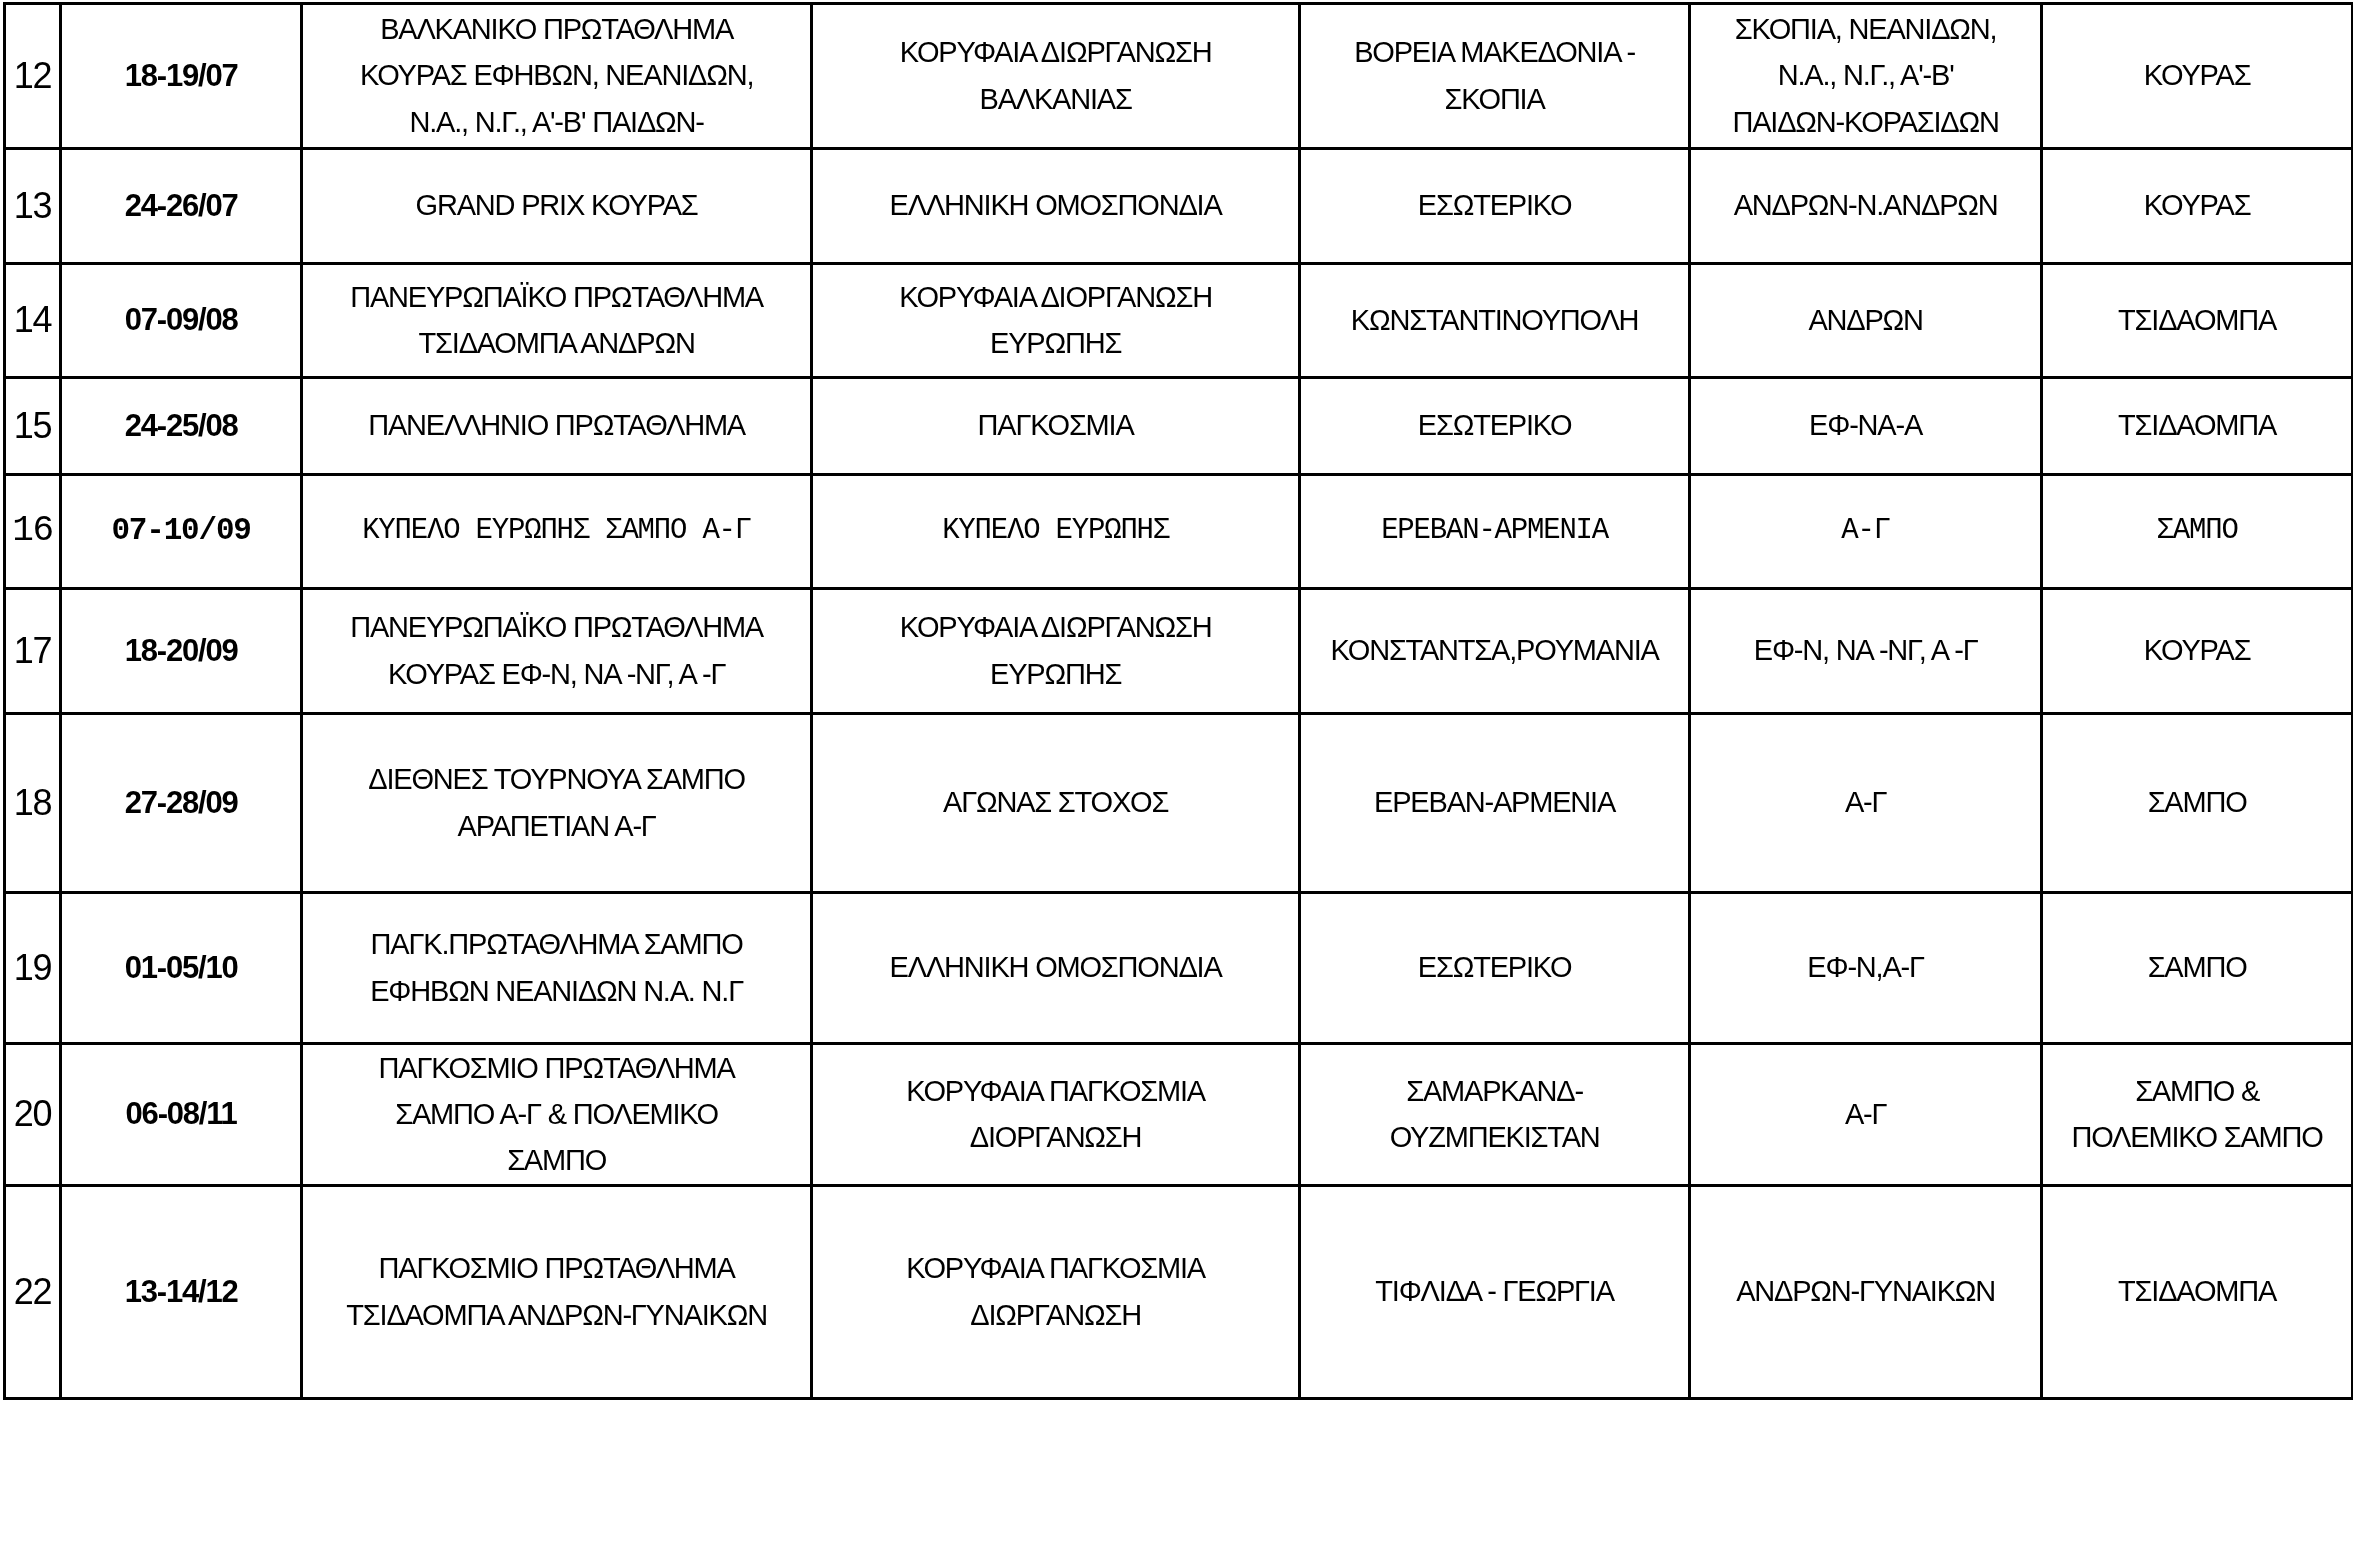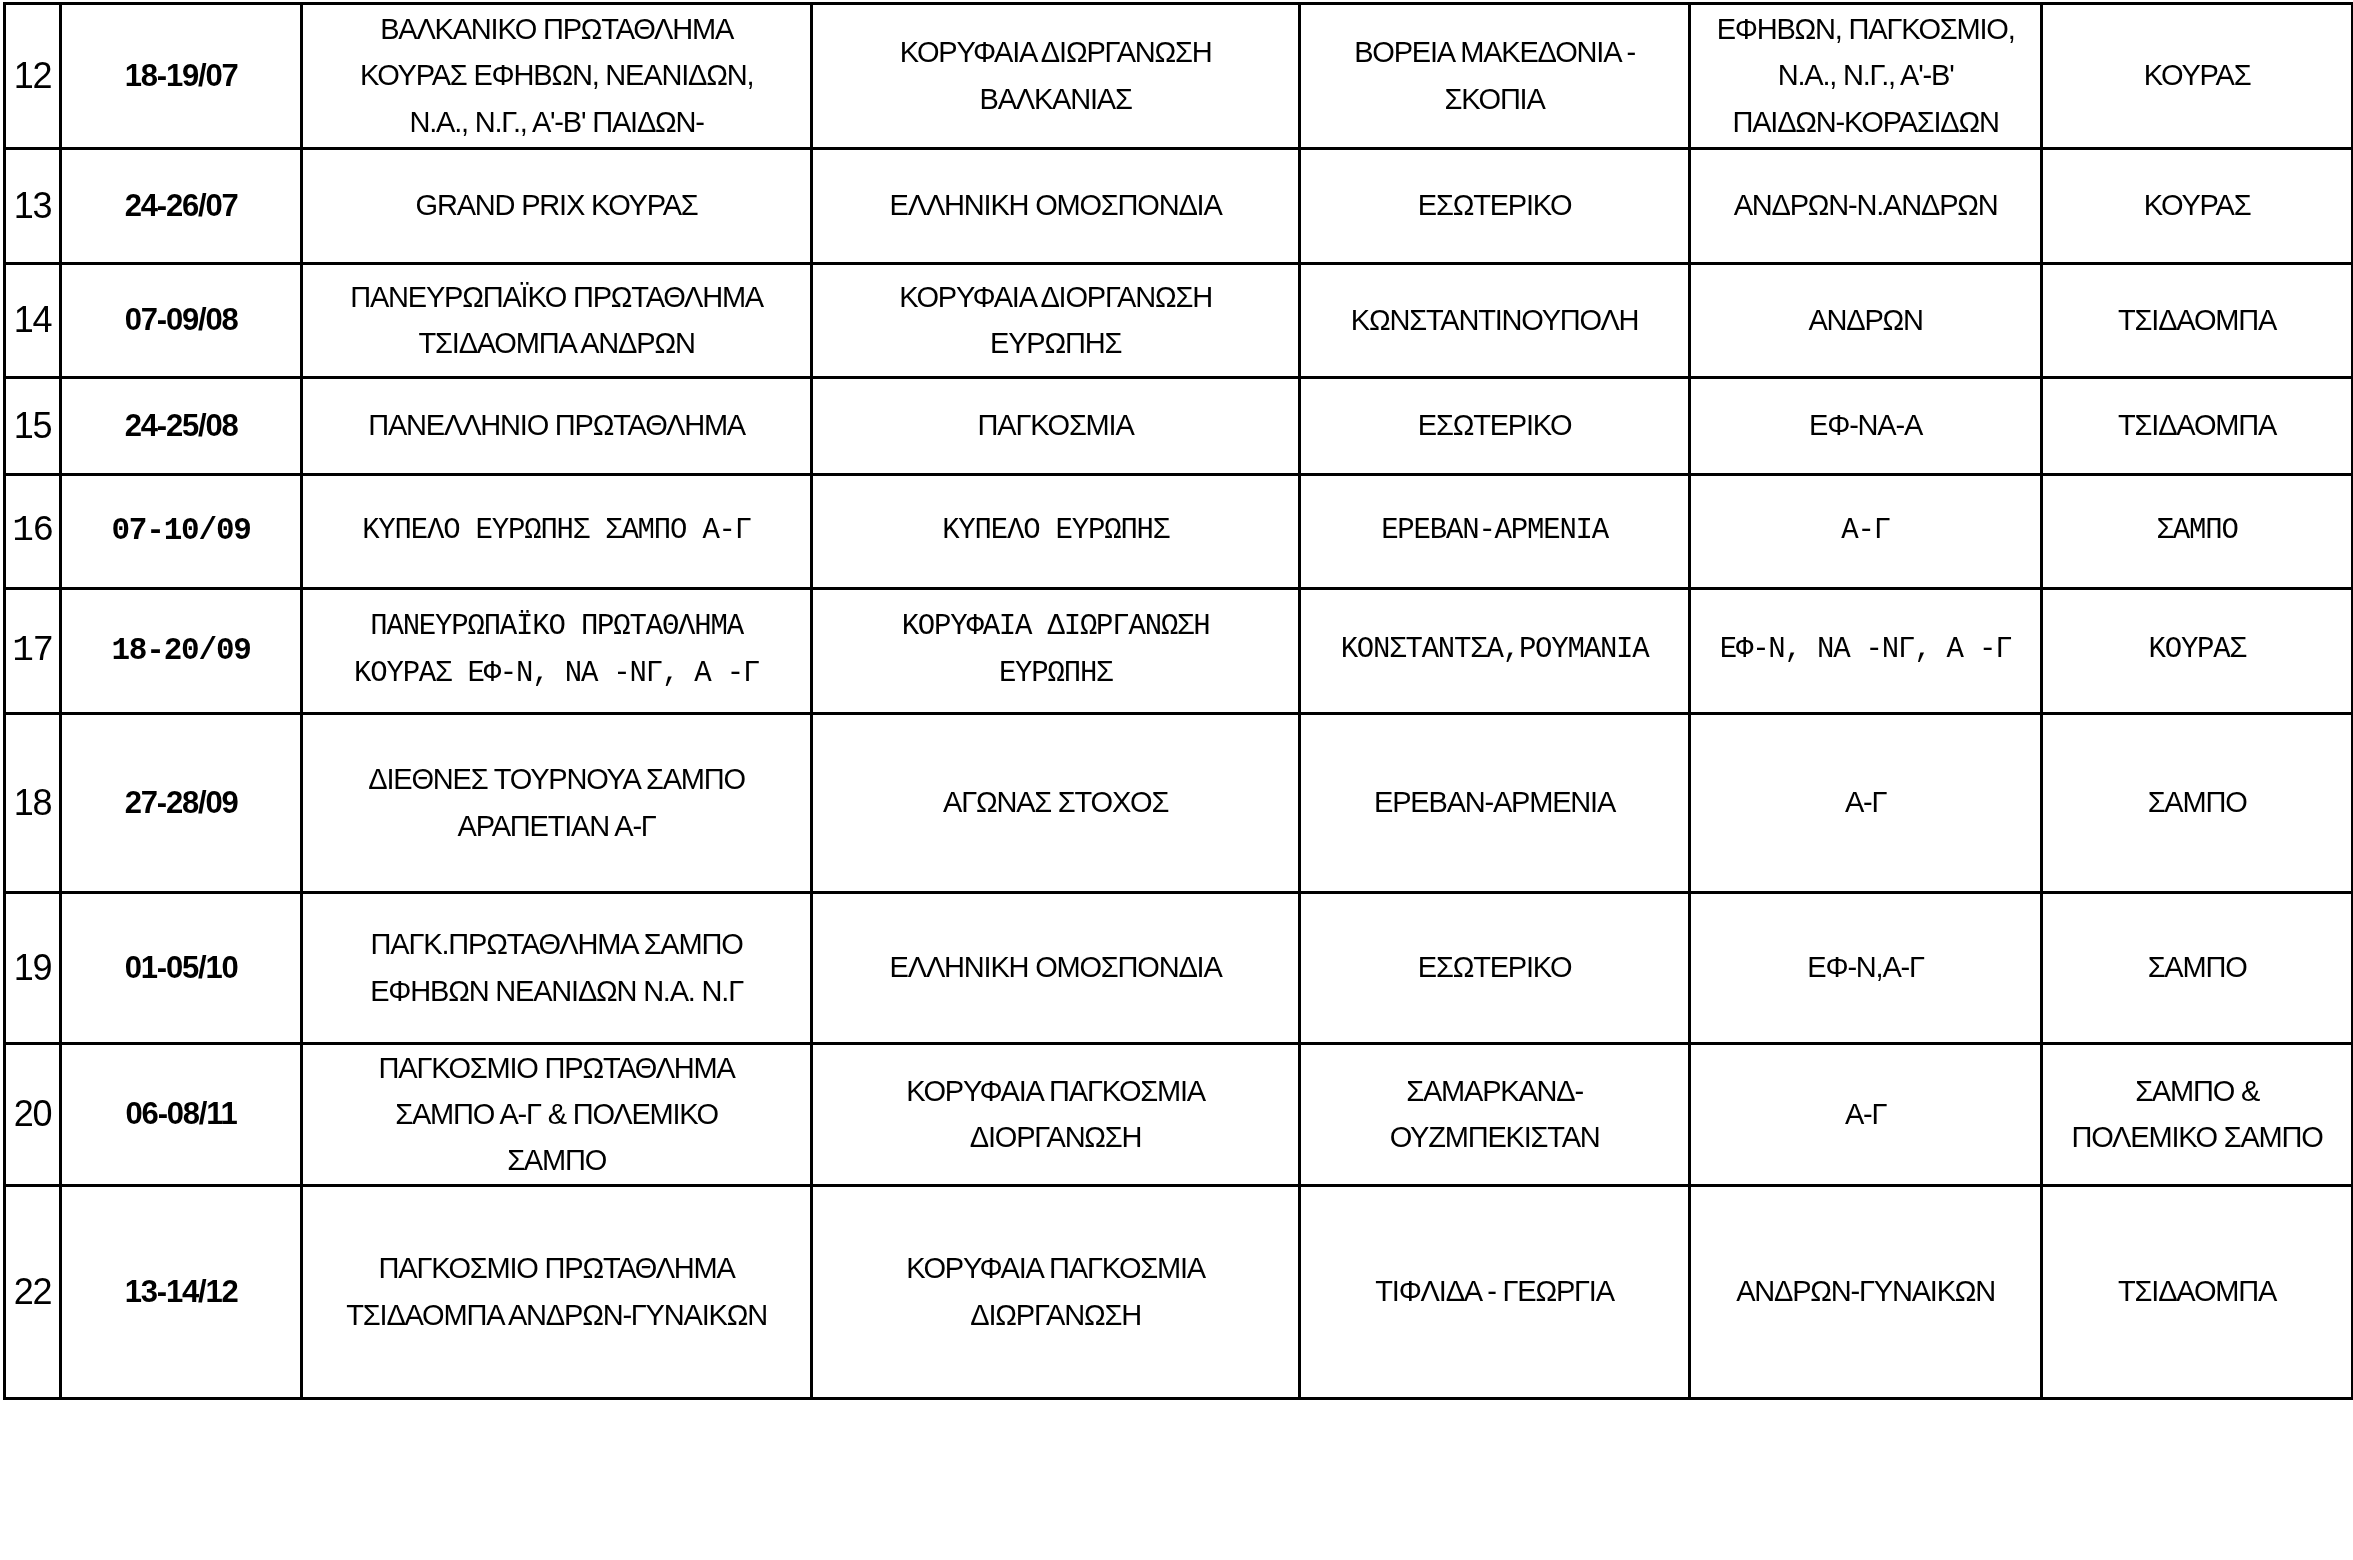--- a/index.html
+++ b/index.html
@@ -49,21 +49,21 @@
       <tr style="height: 145px;">
     <td class="c-num">12</td>
     <td class="c-date">18-19/07</td>
     <td class="c-event">ΒΑΛΚΑΝΙΚΟ ΠΡΩΤΑΘΛΗΜΑ
 ΚΟΥΡΑΣ ΕΦΗΒΩΝ, ΝΕΑΝΙΔΩΝ,
 Ν.Α., Ν.Γ., Α'-Β' ΠΑΙΔΩΝ-</td>
     <td class="c-level">ΚΟΡΥΦΑΙΑ ΔΙΩΡΓΑΝΩΣΗ
 ΒΑΛΚΑΝΙΑΣ</td>
     <td class="c-loc">ΒΟΡΕΙΑ ΜΑΚΕΔΟΝΙΑ -
 ΣΚΟΠΙΑ</td>
-    <td class="c-cat">ΕΦΗΒΩΝ, ΠΑΓΚΟΣΜΙΟ,
+    <td class="c-cat">ΣΚΟΠΙΑ, ΝΕΑΝΙΔΩΝ,
 Ν.Α., Ν.Γ., Α'-Β'
 ΠΑΙΔΩΝ-ΚΟΡΑΣΙΔΩΝ</td>
     <td class="c-disc">ΚΟΥΡΑΣ</td>
   </tr>
       <tr style="height: 115px;">
     <td class="c-num">13</td>
     <td class="c-date">24-26/07</td>
     <td class="c-event">GRAND PRIX ΚΟΥΡΑΣ</td>
     <td class="c-level">ΕΛΛΗΝΙΚΗ ΟΜΟΣΠΟΝΔΙΑ</td>
     <td class="c-loc">ΕΣΩΤΕΡΙΚΟ</td>
@@ -92,21 +92,21 @@
   </tr>
       <tr style="height: 114px; font-family: Liberation Mono, monospace;">
     <td class="c-num">16</td>
     <td class="c-date">07-10/09</td>
     <td class="c-event">ΚΥΠΕΛΟ ΕΥΡΩΠΗΣ ΣΑΜΠΟ Α-Γ</td>
     <td class="c-level">ΚΥΠΕΛΟ ΕΥΡΩΠΗΣ</td>
     <td class="c-loc">ΕΡΕΒΑΝ-ΑΡΜΕΝΙΑ</td>
     <td class="c-cat">Α-Γ</td>
     <td class="c-disc">ΣΑΜΠΟ</td>
   </tr>
-      <tr style="height: 125px; font-family: Liberation Mono, monospace;">
+      <tr style="height: 125px;">
     <td class="c-num">17</td>
     <td class="c-date">18-20/09</td>
     <td class="c-event">ΠΑΝΕΥΡΩΠΑΪΚΟ ΠΡΩΤΑΘΛΗΜΑ
 ΚΟΥΡΑΣ ΕΦ-Ν, ΝΑ -ΝΓ, Α -Γ</td>
     <td class="c-level">ΚΟΡΥΦΑΙΑ ΔΙΩΡΓΑΝΩΣΗ
 ΕΥΡΩΠΗΣ</td>
     <td class="c-loc">ΚΟΝΣΤΑΝΤΣΑ,ΡΟΥΜΑΝΙΑ</td>
     <td class="c-cat">ΕΦ-Ν, ΝΑ -ΝΓ, Α -Γ</td>
     <td class="c-disc">ΚΟΥΡΑΣ</td>
   </tr>

